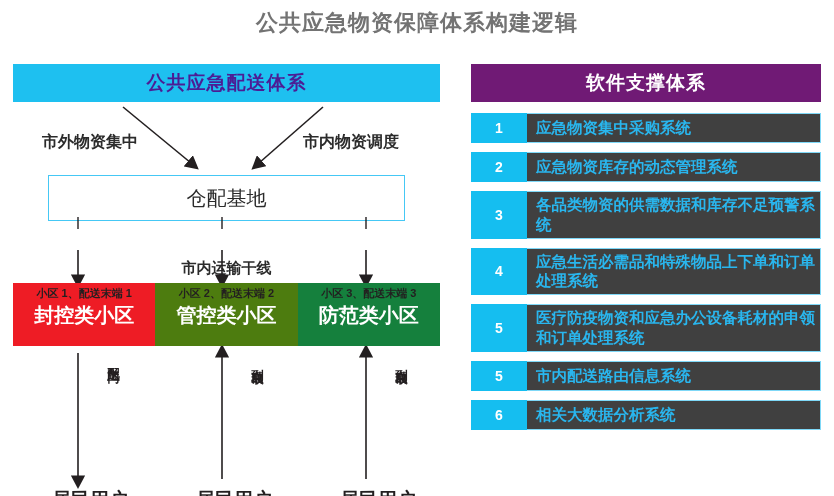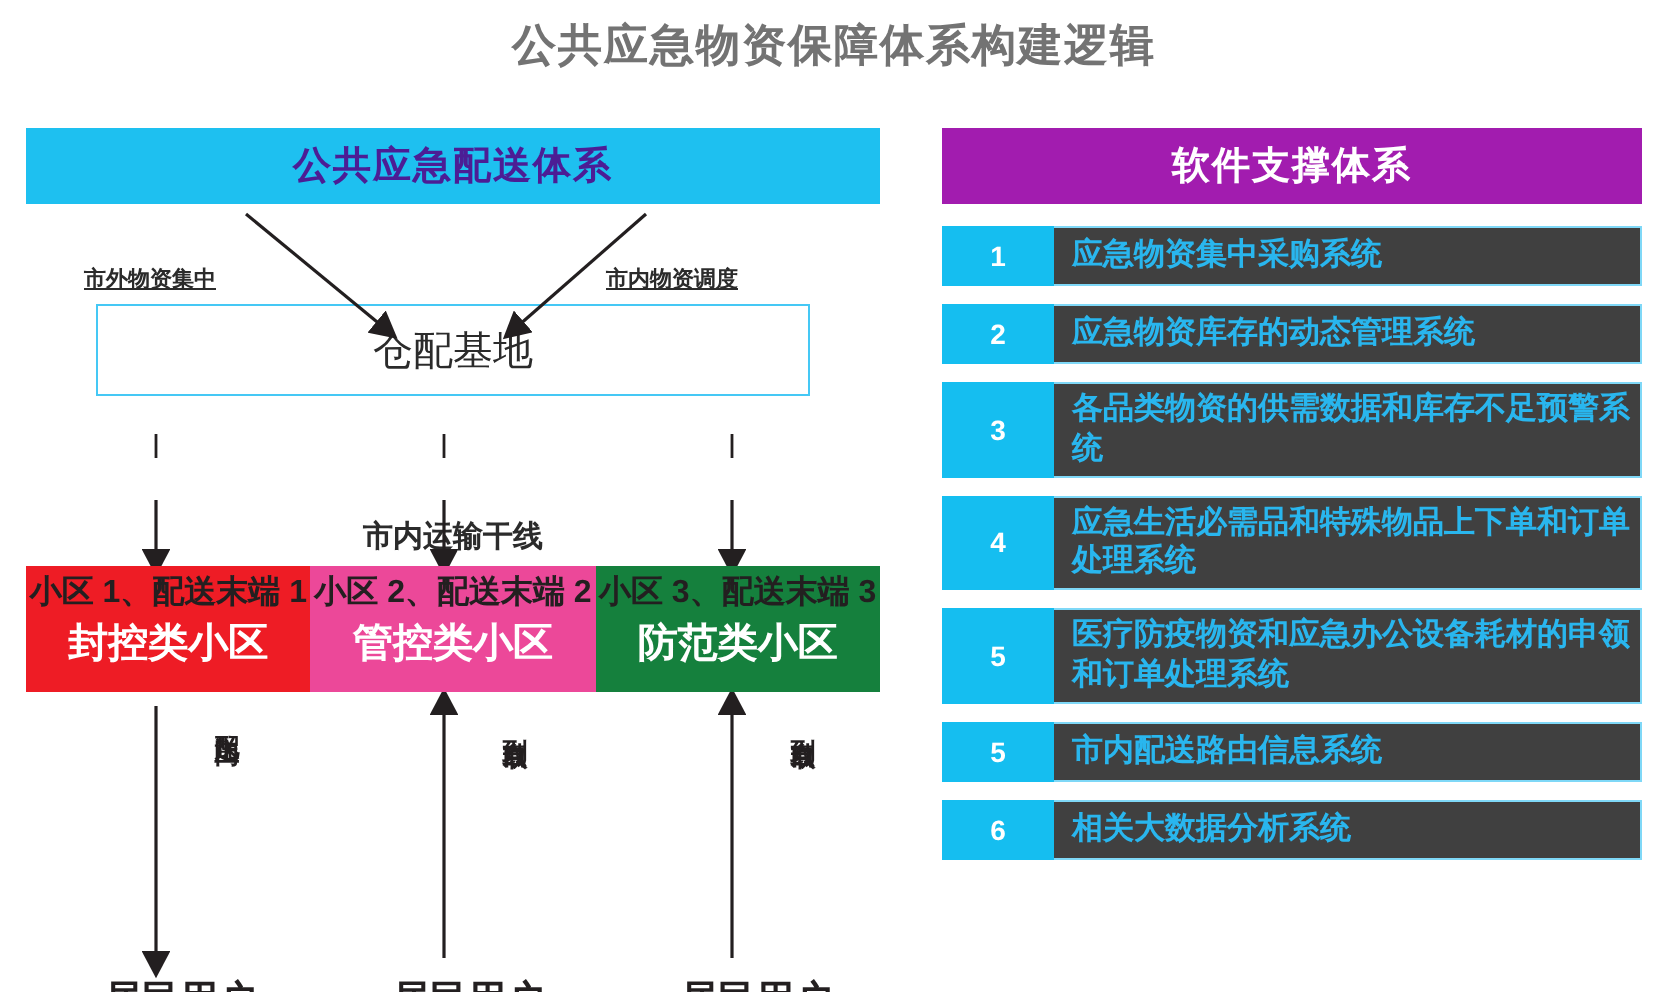--- a/index.html
+++ b/index.html
@@ -25,29 +25,28 @@
   .left-panel{position:absolute;left:13px;top:64px;width:427px;height:420px;}
 
   .panel-header{
     position:absolute;left:0;top:0;width:427px;height:38px;
     background:#1ec0f0;
     color:#4c1d95;font-size:19px;font-weight:bold;letter-spacing:1px;
     display:flex;align-items:center;justify-content:center;
   }
 
   .flow-label{
-    position:absolute;font-size:11px;color:#2b2b2b;font-weight:bold;
+    position:absolute;font-size:16px;color:#2b2b2b;font-weight:bold;
     white-space:nowrap;
-    text-decoration:underline;
   }
   .flow-label.left-lab{left:29px;top:68px;}
   .flow-label.right-lab{left:290px;top:68px;}
 
   .hub-box{
-    position:absolute;left:35px;top:88px;width:355px;height:44px;
+    position:absolute;left:35px;top:111px;width:355px;height:44px;
     border:1.5px solid #45c8f5;background:#ffffff;
     display:flex;align-items:center;justify-content:center;
     font-size:20px;color:#2b2b2b;font-weight:500;
   }
 
   .trunk-label{
     position:absolute;left:0;top:159px;width:427px;text-align:center;
     font-size:15px;color:#2b2b2b;font-weight:bold;margin-top:36px;
   }
 
@@ -55,29 +54,29 @@
   .blocks{
     position:absolute;left:0;top:219px;width:427px;height:63px;
     display:flex;
   }
   .block{
     flex:1 1 0;display:flex;flex-direction:column;
     align-items:center;justify-content:flex-start;
     padding-top:2px;box-sizing:border-box;
   }
   .block .b-top{
-    font-size:16px;font-weight:bold;color:#231f20;line-height:1.5;
+    font-size:11px;font-weight:bold;color:#231f20;line-height:1.5;
     white-space:nowrap;
   }
   .block .b-main{
     font-size:20px;font-weight:bold;color:#ffffff;line-height:1.35;
     white-space:nowrap;
   }
   .block.red{background:#ee1c25;}
-  .block.purple{background:#ec4899;}
+  .block.purple{background:#4d7c0f;}
   .block.green{background:#15803d;}
 
   
   .resident{
     position:absolute;top:423px;
     font-size:19px;font-weight:bold;color:#231f20;
     white-space:nowrap;text-align:center;
   }
   .resident.r1{left:12px;width:130px;}
   .resident.r2{left:156px;width:130px;}
@@ -94,21 +93,21 @@
   .vcap.c1{left:94px;top:293px;}
   .vcap.c2{left:238px;top:295px;}
   .vcap.c3{left:382px;top:295px;}
 
   
   .left-svg{position:absolute;left:0;top:0;width:427px;height:420px;overflow:visible;}
 
   
   .right-panel{position:absolute;left:471px;top:64px;width:350px;}
   .right-header{
-    width:350px;height:38px;background:#a21caf;
+    width:350px;height:38px;background:#701a75;
     color:#ffffff;font-size:19px;font-weight:bold;letter-spacing:1px;
     display:flex;align-items:center;justify-content:center;
     box-sizing:border-box;
   }
   .sys-list{margin-top:11px;}
   .sys-row{
     display:flex;align-items:stretch;
     margin-bottom:9px;
     min-height:30px;
   }

